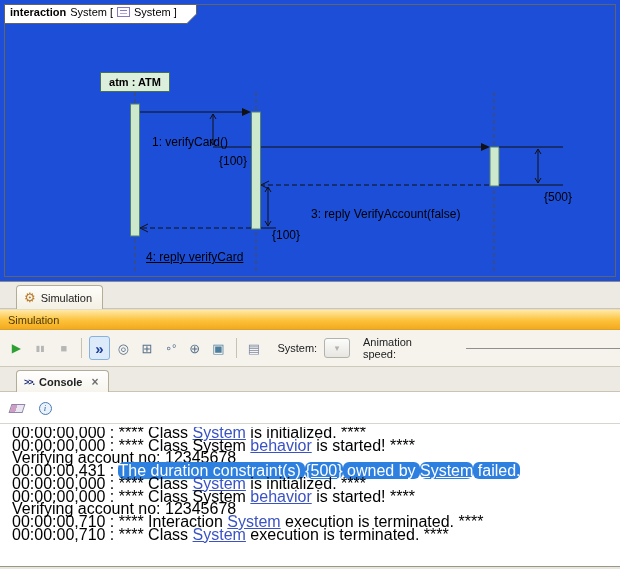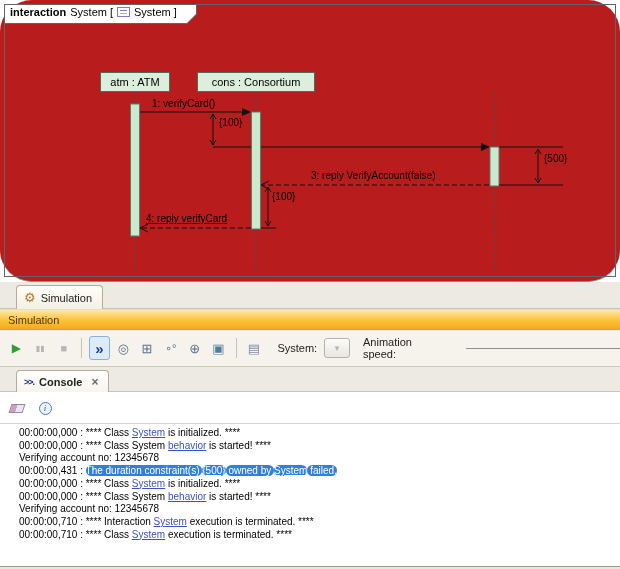--- a/index.html
+++ b/index.html
@@ -1,34 +1,34 @@
 <!DOCTYPE html>
 <html><head>
 <meta charset="utf-8">
 <style>
   * { margin:0; padding:0; box-sizing:border-box; }
   html,body { background:#ffffff; }
   body { font-family:"Liberation Sans", sans-serif; }
   #app { position:relative; width:620px; height:569px; overflow:hidden; background:#fff; }
 
   
-  #diagram { position:absolute; left:0; top:0; width:620px; height:282px; background:#b91c1c; border-bottom:1px solid #8a8a8a;border-radius:32px; }
+  #diagram { position:absolute; left:0; top:0; width:620px; height:282px; background:#1d4ed8; border-bottom:1px solid #8a8a8a; }
   #frame { position:absolute; left:4px; top:4px; width:612px; height:273px; border:1px solid #636363; }
   #connectors { position:absolute; left:0; top:0; }
   #frame-label { position:absolute; left:4px; top:4px; width:194px; height:20px; }
   #frame-label .frame-text { position:absolute; left:6px; top:2px; display:flex; align-items:center; gap:4px; font-size:11px; white-space:nowrap; }
   #frame-label .kw { font-weight:bold; }
   .sd-icon { display:inline-block; width:13px; height:10px; border:1px solid #8878c0; background:#fdfdff; position:relative; }
   .sd-icon::after { content:""; position:absolute; left:2px; top:2px; width:7px; height:1px; background:#8878c0; box-shadow:0 3px 0 #b0a8d8; }
   .lifeline-head { position:absolute; top:72px; height:20px; background:#dcefdc; border:1px solid #44705a;
-    display:flex; align-items:center; justify-content:center; font-size:11px; font-weight:normal; color:#000; }
+    display:flex; align-items:center; justify-content:center; font-size:11px; font-weight:bold; color:#000; }
   #atm-head { left:100px; width:70px; }
   #cons-head { left:197px; width:118px; }
   #bank-head { left:452px; width:85px; }
-  .msg-label { position:absolute; font-size:10px; color:#000; white-space:nowrap; }
+  .msg-label { position:absolute; font-size:12px; color:#000; white-space:nowrap;margin-top:37px; }
   #msg1-label { left:152px; top:98px; }
   #msg2-label { left:266px; top:133px; }
   #msg3-label { left:311px; top:170px; }
   #msg4-label { left:146px; top:213px;text-decoration:underline; }
   #c1-label { left:219px; top:117px; }
   #c2-label { left:544px; top:153px; }
   #c3-label { left:272px; top:191px; }
 
   
   #sim-tabstrip { position:absolute; left:0; top:282px; width:620px; height:27px; background:#eceae2; border-bottom:1px solid #c9c4b4; }
@@ -73,21 +73,21 @@
 
   
   #console-pane { position:absolute; left:0; top:392px; width:620px; height:174px; background:#fff; }
   #console-toolbar { position:absolute; left:8px; top:6px; height:20px; display:flex; gap:10px; align-items:center; }
   .ctbtn { display:flex; align-items:center; justify-content:center; width:18px; height:18px; }
   #eraser-icon { width:14px; height:9px; transform:skewX(-18deg); background:linear-gradient(90deg,#cf9ec4 45%,#eae6f2 45%); border:1px solid #8d86a8; }
   #info-icon { width:13px; height:13px; border-radius:50%; border:1px solid #4a7ab5; color:#2d5f9e; background:#eaf2fb;
     font-size:9px; font-style:italic; font-family:"Liberation Serif", serif; display:flex; align-items:center; justify-content:center; }
   #console-sep { position:absolute; left:0; top:31px; width:620px; height:1px; background:#d8d5cc; }
   #console-output { position:absolute; left:0; top:35px; width:620px; height:139px; overflow:hidden;
-    font-size:10px; line-height:12.7px; padding-left:19px; color:#000; }
+    font-size:16px; line-height:12.7px; padding-left:12px; color:#000; }
   .console-line { white-space:nowrap; }
   .console-line .link { color:#3a52c4; text-decoration:underline; }
   .console-line .hl { background:#2d7fe0; color:#fff;border-radius:6px; }
   .console-line .hl.link { color:#fff; }
 
   #bottom-edge { position:absolute; left:0; top:566px; width:620px; height:3px; background:#e9e6de; border-top:1px solid #9a968a; }
 </style>
 </head>
 <body>
 
@@ -154,21 +154,20 @@
       </svg>
       <div class="frame-text">
         <span class="kw">interaction</span>
         <span>System [</span>
         <span class="sd-icon"></span>
         <span>System ]</span>
       </div>
     </div>
 
     <div class="lifeline-head" id="atm-head">atm : ATM</div>
-    <div class="lifeline-head" id="cons-head">cons : Consortium</div>
 
     <div class="msg-label" id="msg1-label">1: verifyCard()</div>
     <div class="msg-label" id="msg3-label">3: reply VerifyAccount(false)</div>
     <div class="msg-label" id="msg4-label">4: reply verifyCard</div>
 
     <div class="msg-label" id="c1-label">{100}</div>
     <div class="msg-label" id="c2-label">{500}</div>
     <div class="msg-label" id="c3-label">{100}</div>
   </div>
 

